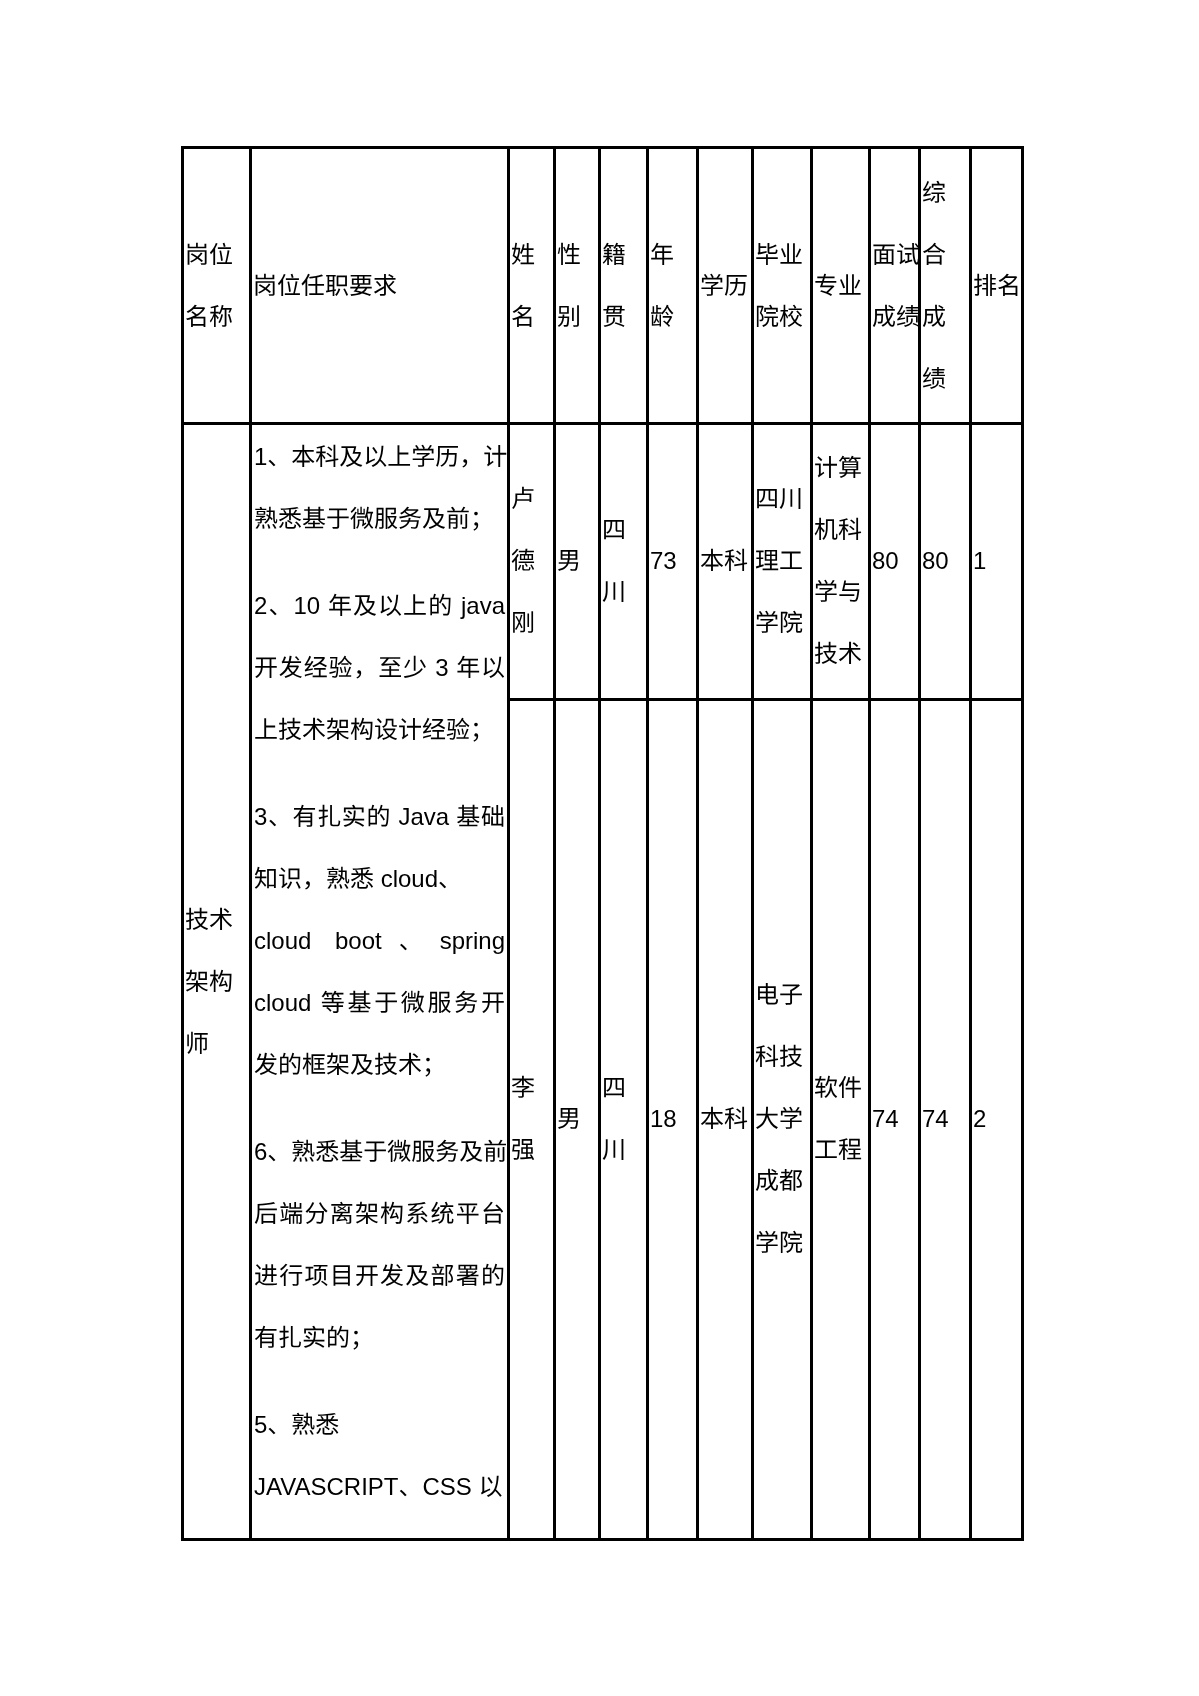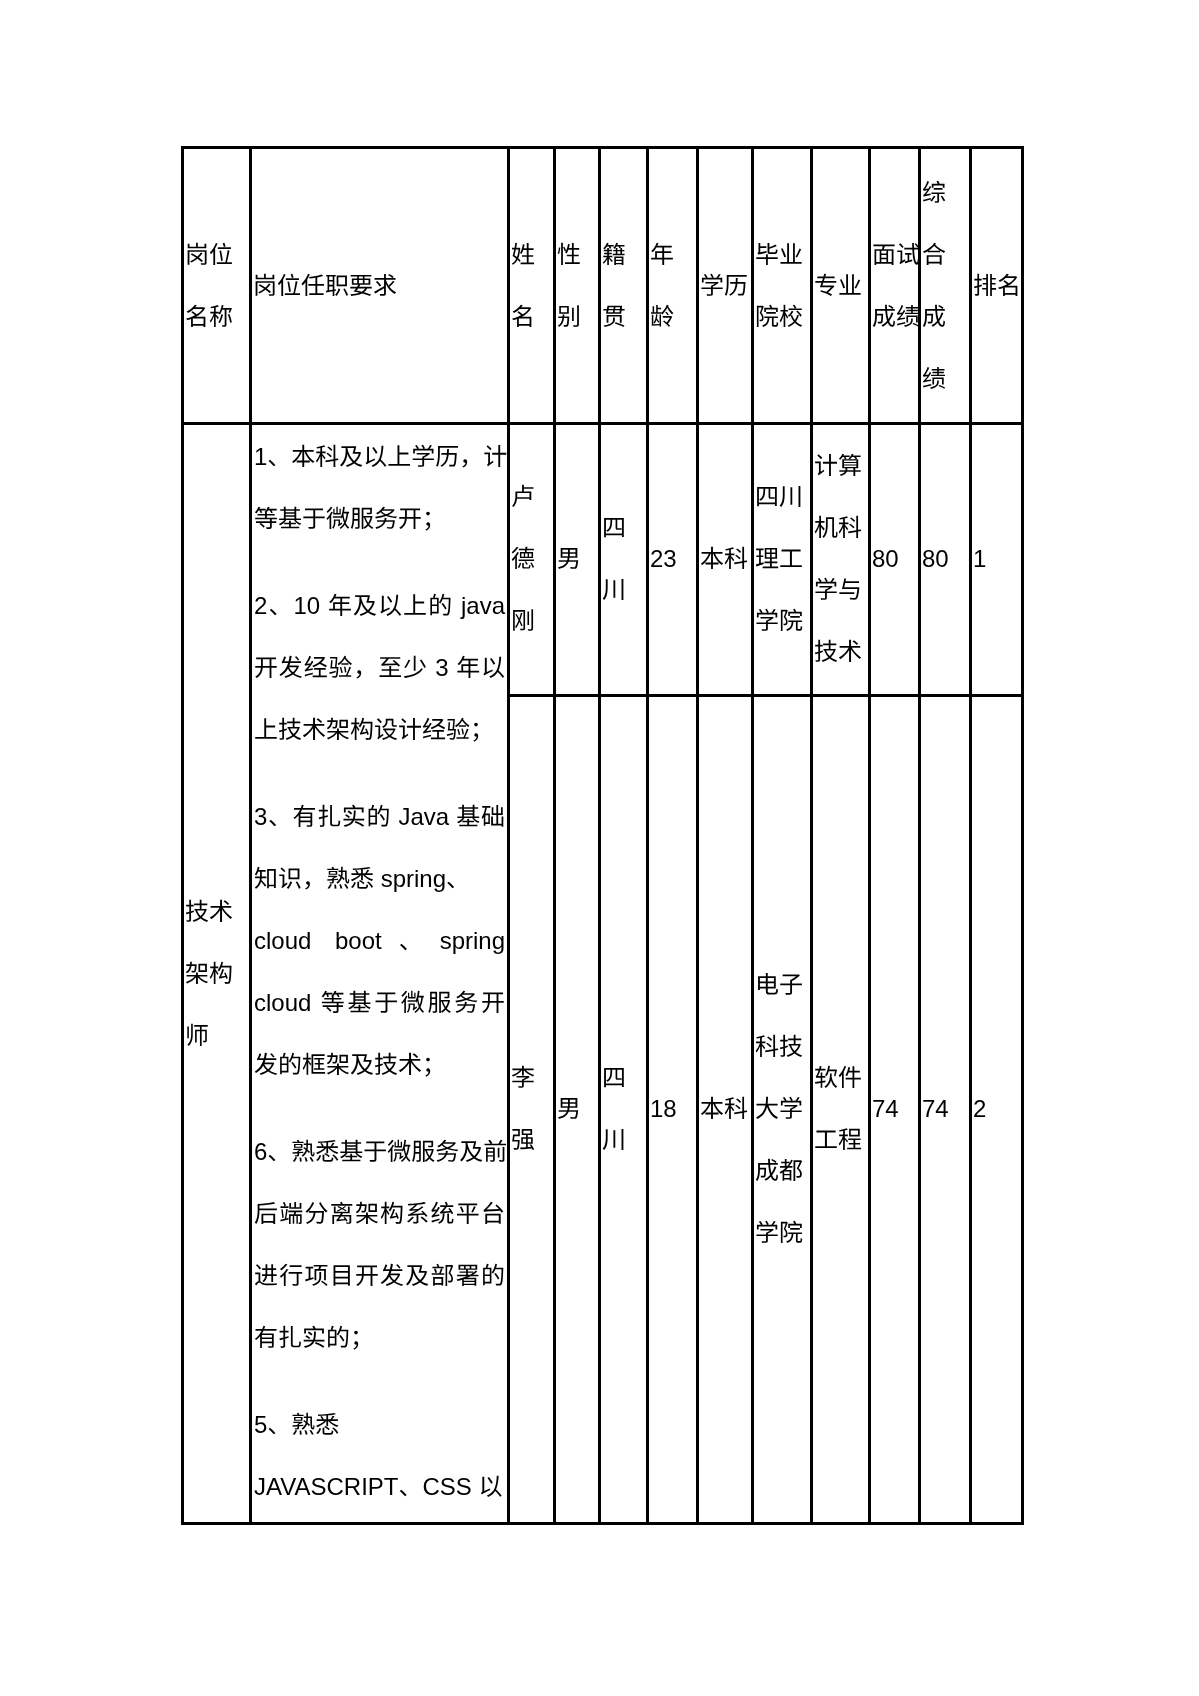--- a/index.html
+++ b/index.html
@@ -21,21 +21,21 @@
     vertical-align:middle;
     font-size:24px;
     color:#000;
     overflow:hidden;
   }
   tr.hr{height:276px;}
   tr.r1{height:271px;}
   tr.r2{height:825px;}
   .ln{line-height:62px;white-space:nowrap;}
   .j{text-align:justify;text-align-last:justify;}
-  td.req{vertical-align:top;padding:1px 2px 0 2px;}
+  td.req{vertical-align:top;padding:1px 2px 16px 2px;}
   .para{margin:0 0 25px 0;}
   .para:last-child{margin-bottom:4px;}
 </style>
 </head>
 <body>
 
 <table class="doc">
   <colgroup>
     <col style="width:68px">
       <col style="width:258px">
@@ -103,30 +103,30 @@
 
   <tr class="r1">
     <td rowspan="2">
           <div class="ln">技术</div>
           <div class="ln">架构</div>
           <div class="ln">师</div>
         </td>
     <td rowspan="2" class="req">
           <div class="para">
             <div class="ln j">1、本科及以上学历，计</div>
-            <div class="ln">等基于微服务开；</div>
+            <div class="ln">熟悉基于微服务及前；</div>
           </div>
           <div class="para">
             <div class="ln j">2、10 年及以上的 java</div>
             <div class="ln j">开发经验，至少 3 年以</div>
             <div class="ln">上技术架构设计经验；</div>
           </div>
           <div class="para">
             <div class="ln j">3、有扎实的 Java 基础</div>
-            <div class="ln">知识，熟悉 spring、</div>
+            <div class="ln">知识，熟悉 cloud、</div>
             <div class="ln j">cloud boot、spring</div>
             <div class="ln j">cloud 等基于微服务开</div>
             <div class="ln">发的框架及技术；</div>
           </div>
           <div class="para">
             <div class="ln j">6、熟悉基于微服务及前</div>
             <div class="ln j">后端分离架构系统平台</div>
             <div class="ln j">进行项目开发及部署的</div>
             <div class="ln">有扎实的；</div>
           </div>
@@ -141,21 +141,21 @@
           <div class="ln">刚</div>
         </td>
     <td>
           <div class="ln">男</div>
         </td>
     <td>
           <div class="ln">四</div>
           <div class="ln">川</div>
         </td>
     <td>
-          <div class="ln">23</div>
+          <div class="ln">73</div>
         </td>
     <td>
           <div class="ln">本科</div>
         </td>
     <td>
           <div class="ln">四川</div>
           <div class="ln">理工</div>
           <div class="ln">学院</div>
         </td>
     <td>

